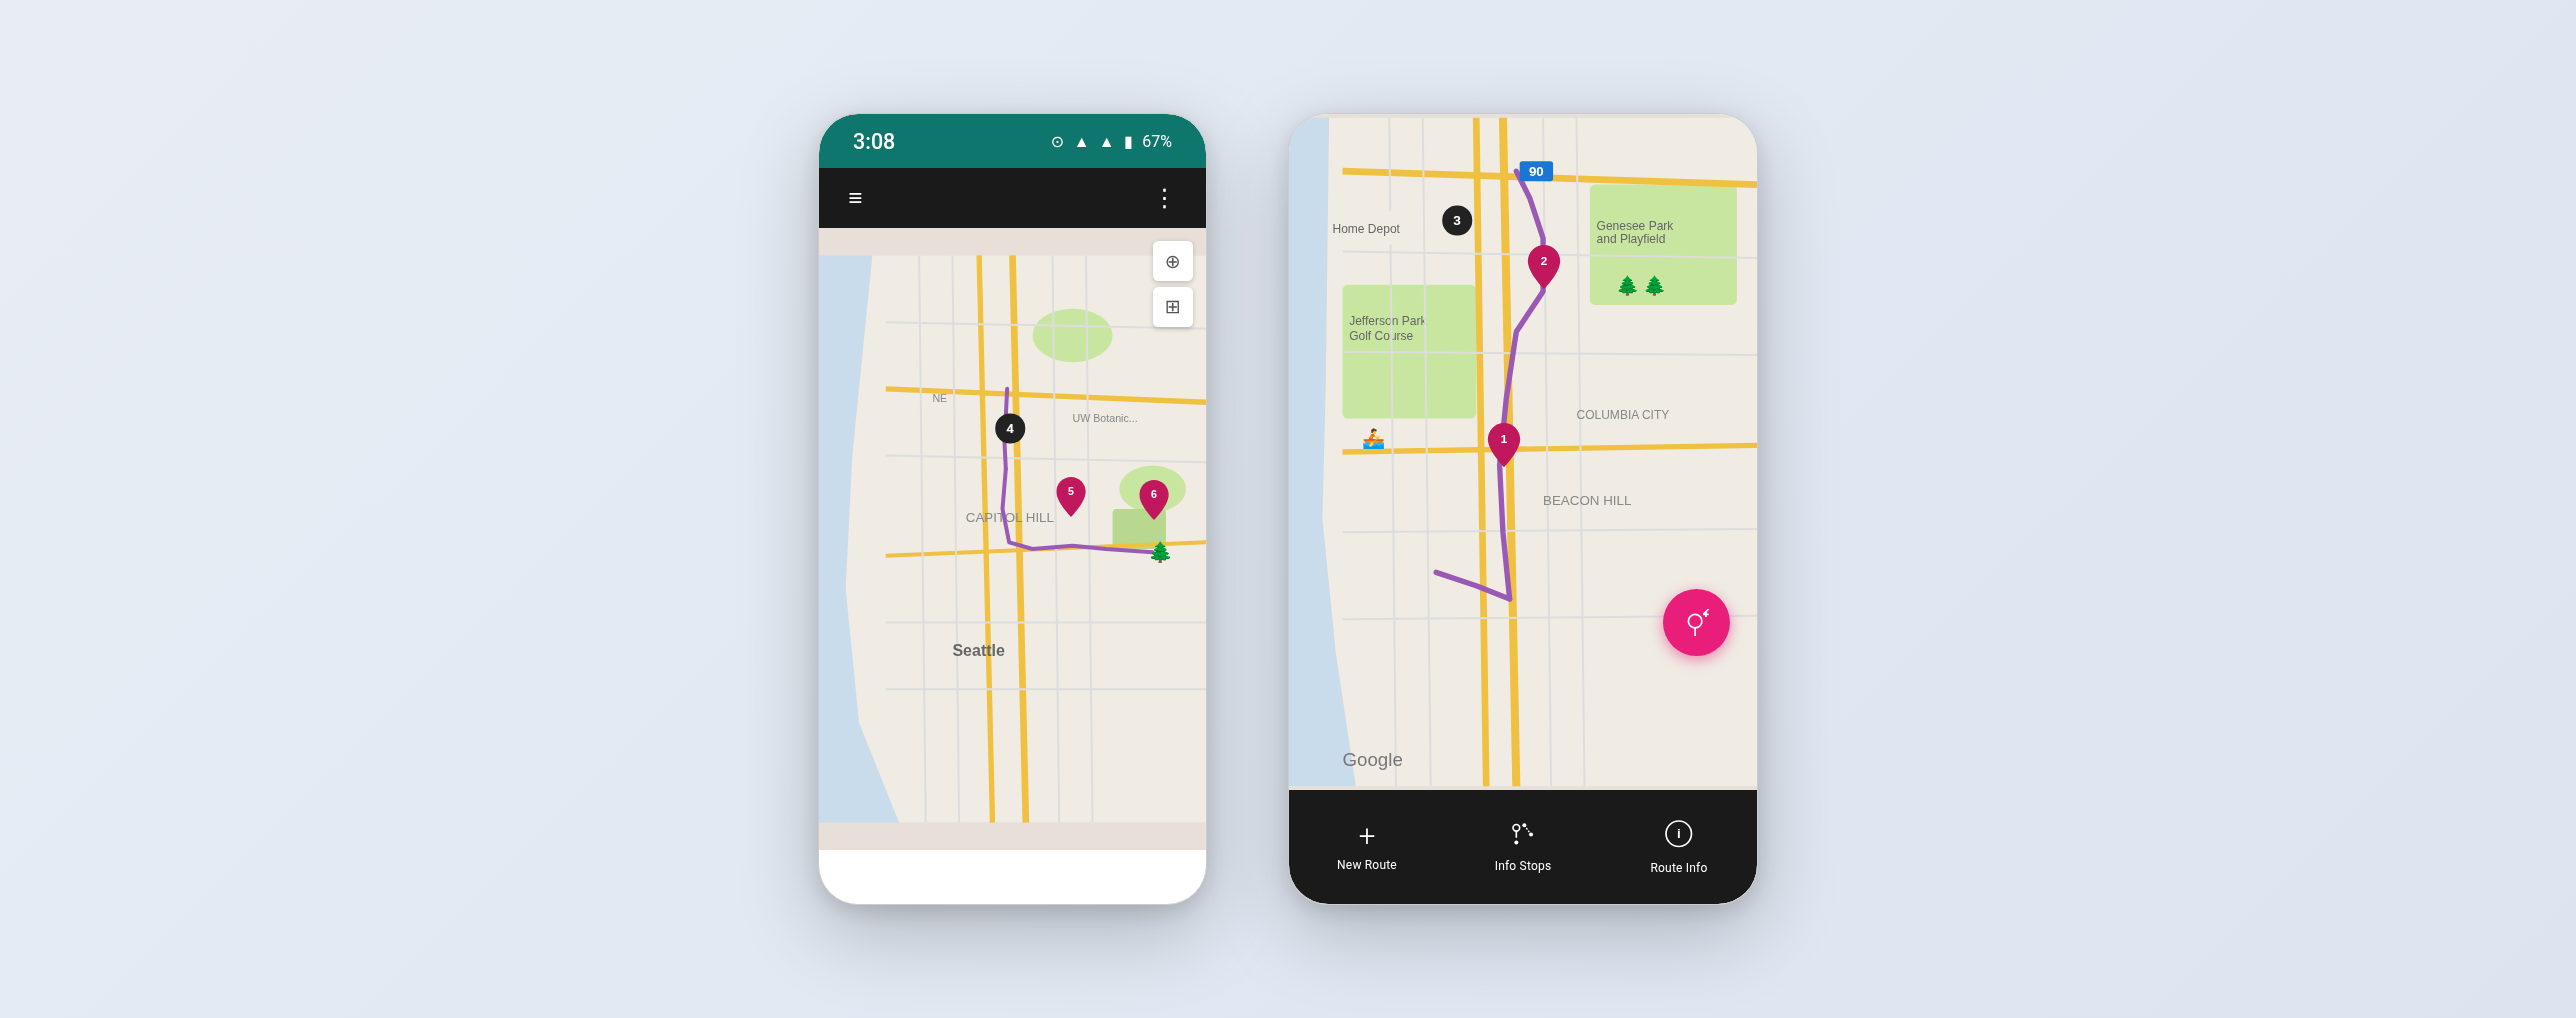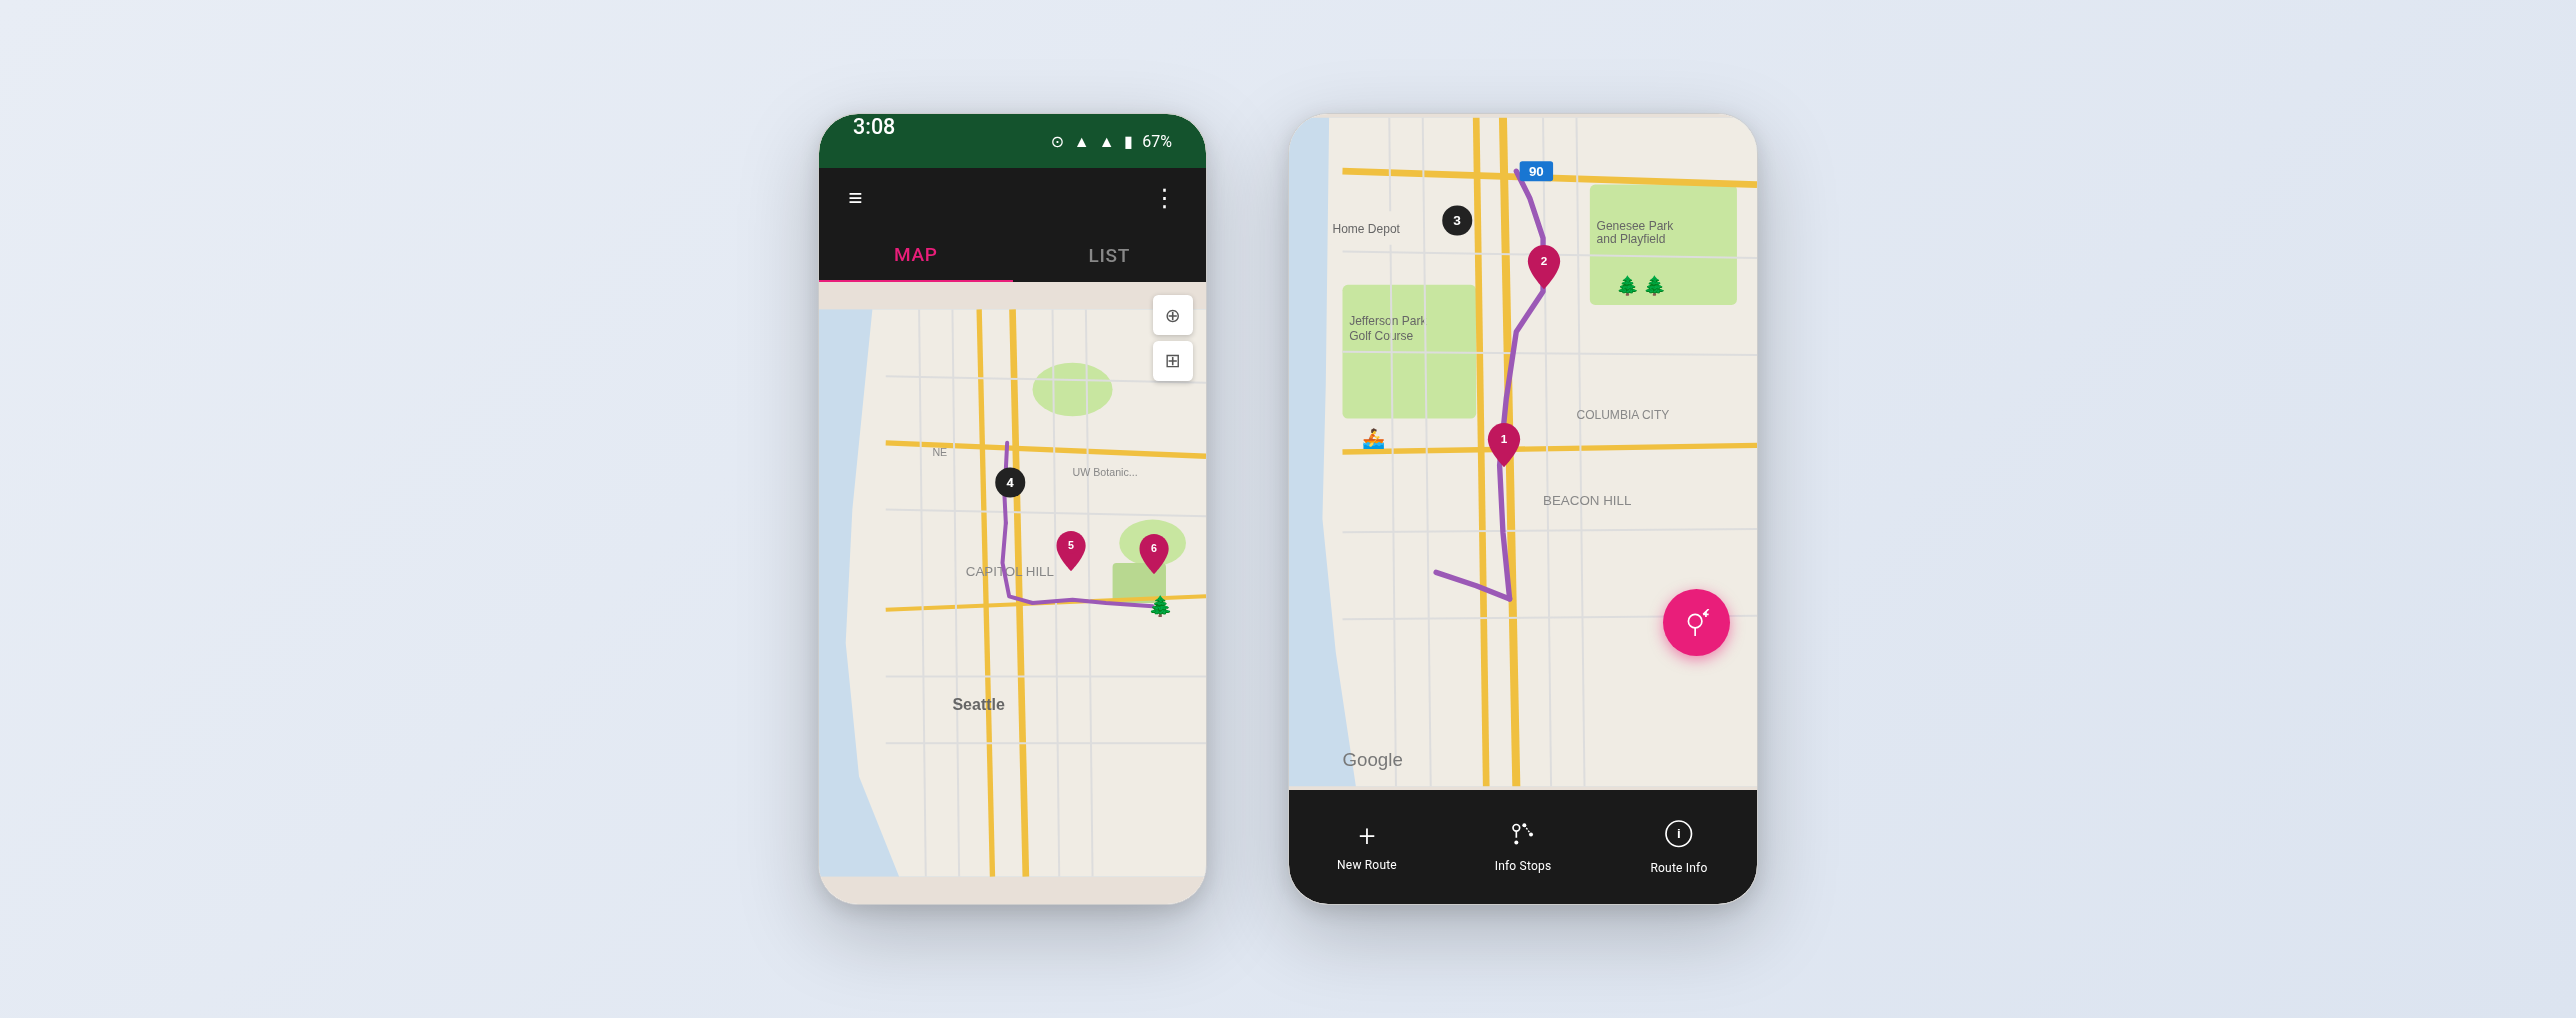--- a/index.html
+++ b/index.html
@@ -27,23 +27,24 @@
       background: #fff;
       border-radius: 40px;
       box-shadow: 0 27px 81px rgba(0,0,0,0.22), 0 5.4px 20px rgba(0,0,0,0.12);
       overflow: hidden;
       position: relative;
       border: 1.3px solid #ccc;
     }
 
     
     .status-bar {
-      background: #14532d;
+      background: #0f766e;
       height: 54px;
       display: flex;
+      align-items: center;
       justify-content: space-between;
       padding: 0 34px;
       border-radius: 39px 39px 0 0;
     }
     .status-time {
       color: #fff;
       font-size: 21.5px;
       font-weight: 500;
     }
     .status-icons {
@@ -228,28 +229,20 @@
         <span>▮</span>
         <span>67%</span>
       </div>
     </div>
 
     <div class="top-bar">
       <span class="hamburger">≡</span>
       <span class="dots-menu">⋮</span>
     </div>
 
-    <div class="tab-bar">
-      <div class="tab tab-active">
-        <span>MAP</span>
-      </div>
-      <div class="tab tab-inactive">
-        <span>LIST</span>
-      </div>
-    </div>
 
     <div class="map-area" style="height: calc(100% - 168px);">
       
       <svg class="map-svg" viewBox="0 0 580 850" xmlns="http://www.w3.org/2000/svg">
 
         <rect width="580" height="850" fill="#c9dcec"></rect>
 
         <polygon points="80,0 580,0 580,850 120,850 60,700 40,500 50,300 80,0" fill="#f0ece4"></polygon>
 
         <ellipse cx="380" cy="120" rx="60" ry="40" fill="#c8e6a0"></ellipse>

